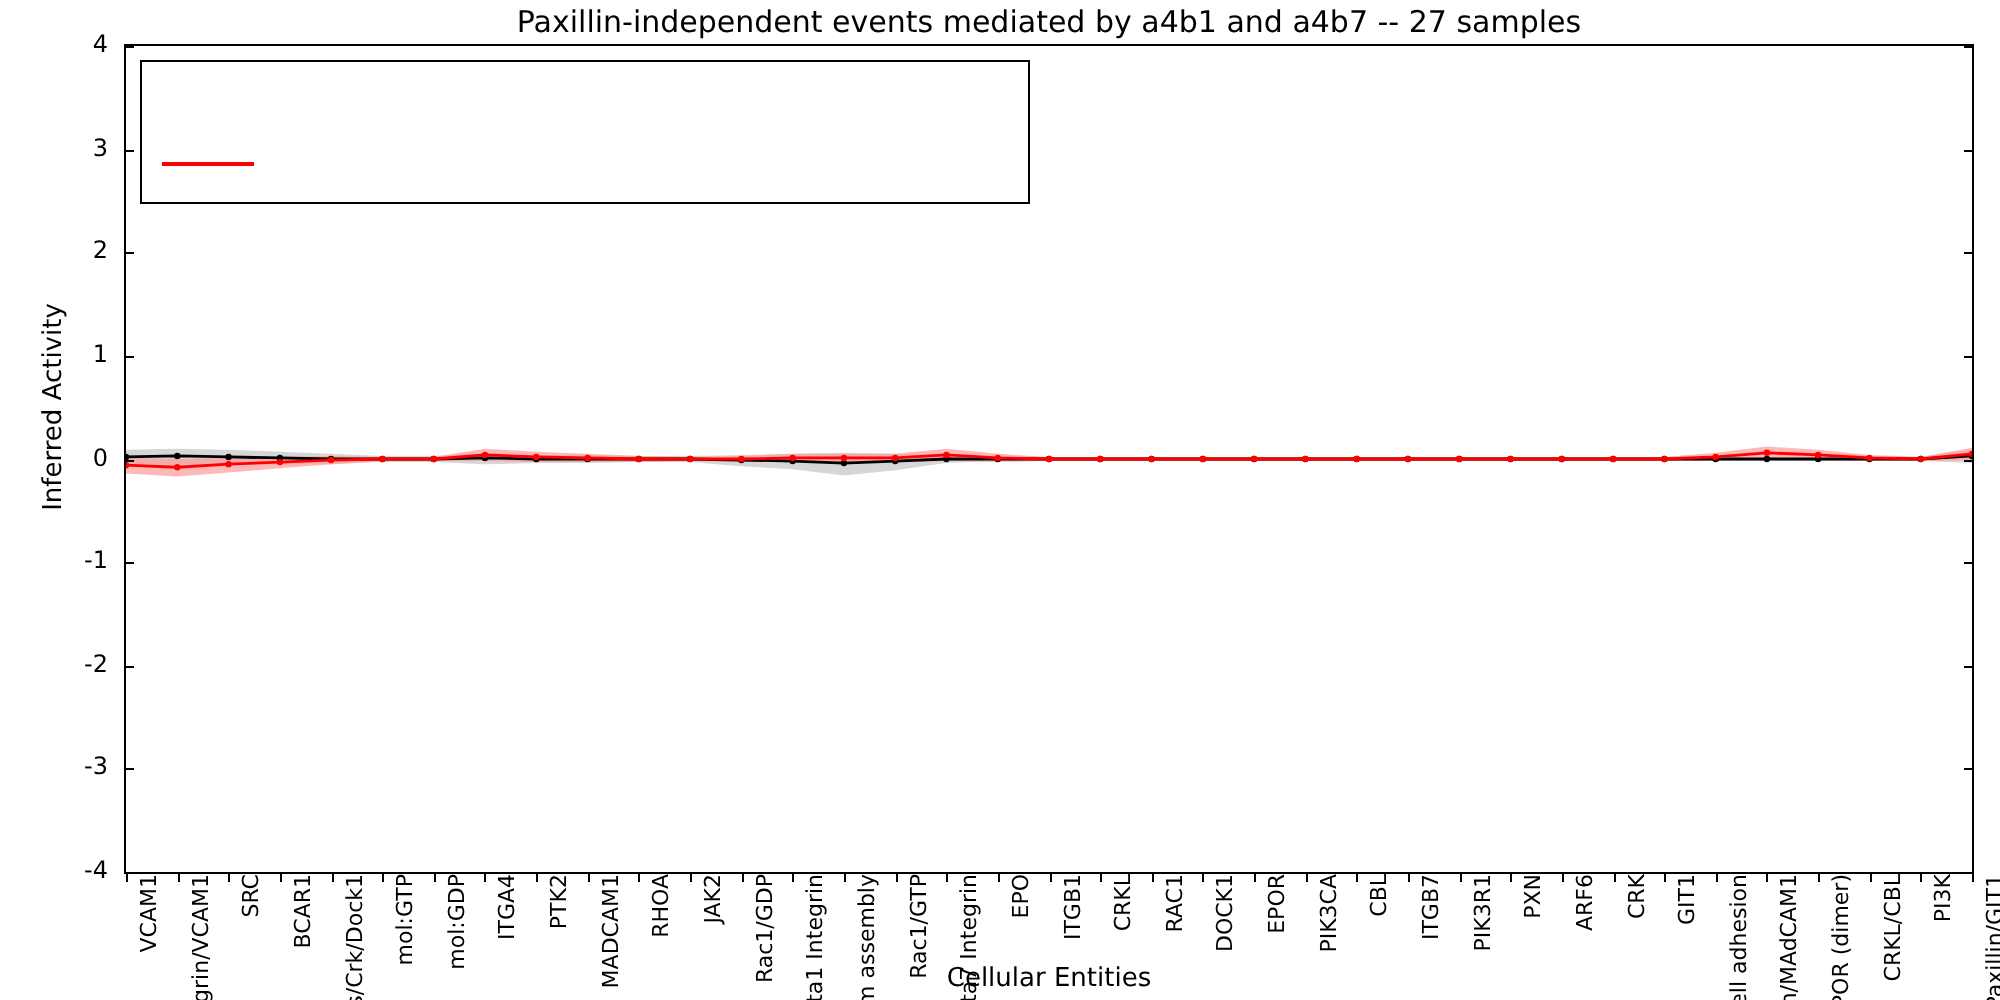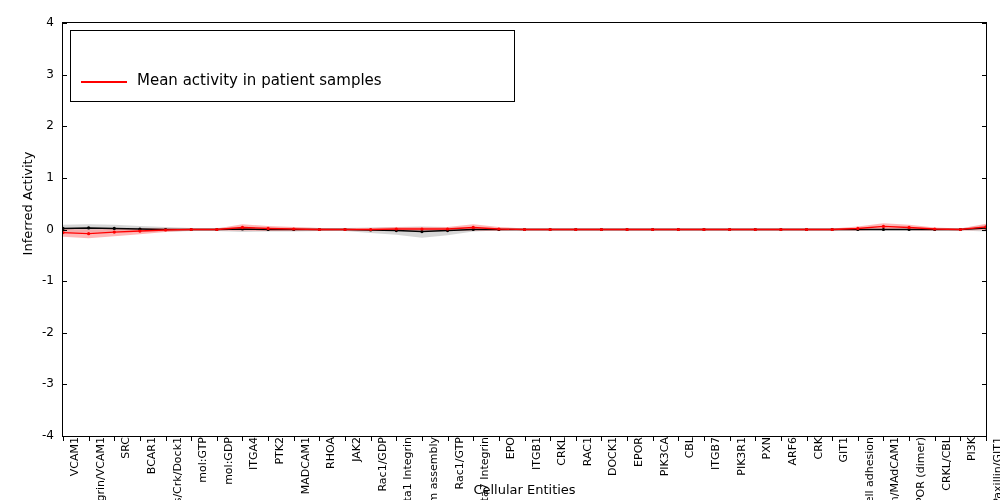--- a/index.html
+++ b/index.html
@@ -136,20 +136,21 @@
     position: absolute;
     left: 0;
     top: 0;
   }
 </style>
 </head>
 <body>
 
 <div id="figure">
 
+  <div class="chart-title">Paxillin-independent events mediated by a4b1 and a4b7 -- 27 samples</div>
 
   <div class="ylabel">Inferred Activity</div>
   <div class="xlabel">Cellular Entities</div>
 
   <div class="plot-area">
     <svg class="series" id="series-svg" width="923" height="413">
         <path d="M0.00,201.85 L25.64,201.34 L51.28,201.85 L76.92,202.89 L102.56,203.92 L128.19,204.95 L153.83,204.95 L179.47,203.40 L205.11,204.44 L230.75,204.44 L256.39,204.95 L282.03,204.95 L307.67,204.44 L333.31,203.92 L358.94,203.40 L384.58,203.92 L410.22,204.95 L435.86,205.47 L461.50,205.47 L487.14,205.47 L512.78,205.47 L538.42,205.47 L564.06,205.47 L589.69,205.47 L615.33,205.47 L640.97,205.47 L666.61,205.47 L692.25,205.47 L717.89,205.47 L743.53,205.47 L769.17,205.47 L794.81,205.47 L820.44,205.47 L846.08,205.47 L871.72,205.47 L897.36,205.47 L923.00,201.85 L923.00,208.56 L897.36,207.53 L871.72,207.53 L846.08,207.53 L820.44,207.53 L794.81,207.53 L769.17,207.53 L743.53,207.53 L717.89,207.53 L692.25,207.53 L666.61,207.53 L640.97,207.53 L615.33,207.53 L589.69,207.53 L564.06,207.53 L538.42,207.53 L512.78,207.53 L487.14,207.53 L461.50,207.53 L435.86,207.53 L410.22,208.56 L384.58,212.18 L358.94,214.76 L333.31,211.66 L307.67,210.11 L282.03,208.05 L256.39,208.05 L230.75,208.56 L205.11,208.56 L179.47,209.08 L153.83,208.05 L128.19,208.05 L102.56,209.08 L76.92,209.08 L51.28,209.08 L25.64,209.08 L0.00,209.08 Z" fill="#c8c8c8" fill-opacity="0.75" stroke="none"></path>
         <path d="M0.00,205.98 L25.64,206.50 L51.28,205.98 L76.92,205.47 L102.56,204.95 L128.19,205.47 L153.83,205.47 L179.47,201.34 L205.11,202.89 L230.75,203.92 L256.39,204.95 L282.03,205.47 L307.67,204.95 L333.31,203.92 L358.94,203.92 L384.58,203.92 L410.22,201.34 L435.86,203.92 L461.50,205.47 L487.14,205.47 L512.78,205.47 L538.42,205.47 L564.06,205.47 L589.69,205.47 L615.33,205.47 L640.97,205.47 L666.61,205.47 L692.25,205.47 L717.89,205.47 L743.53,205.47 L769.17,205.47 L794.81,203.40 L820.44,200.31 L846.08,201.85 L871.72,204.44 L897.36,205.47 L923.00,200.82 L923.00,207.02 L897.36,207.53 L871.72,207.53 L846.08,207.02 L820.44,206.50 L794.81,207.53 L769.17,207.53 L743.53,207.53 L717.89,207.53 L692.25,207.53 L666.61,207.53 L640.97,207.53 L615.33,207.53 L589.69,207.53 L564.06,207.53 L538.42,207.53 L512.78,207.53 L487.14,207.53 L461.50,207.53 L435.86,208.05 L410.22,207.53 L384.58,208.05 L358.94,208.05 L333.31,208.05 L307.67,208.05 L282.03,207.53 L256.39,208.05 L230.75,208.05 L205.11,208.05 L179.47,207.53 L153.83,207.53 L128.19,207.53 L102.56,209.08 L76.92,211.15 L51.28,213.21 L25.64,215.28 L0.00,213.73 Z" fill="#ff9999" fill-opacity="0.7" stroke="none"></path>
         <path d="M0.00,205.47 L25.64,204.95 L51.28,205.47 L76.92,205.98 L102.56,206.50 L128.19,206.50 L153.83,206.50 L179.47,205.98 L205.11,206.50 L230.75,206.50 L256.39,206.50 L282.03,206.50 L307.67,207.02 L333.31,207.53 L358.94,208.56 L384.58,207.53 L410.22,206.50 L435.86,206.50 L461.50,206.50 L487.14,206.50 L512.78,206.50 L538.42,206.50 L564.06,206.50 L589.69,206.50 L615.33,206.50 L640.97,206.50 L666.61,206.50 L692.25,206.50 L717.89,206.50 L743.53,206.50 L769.17,206.50 L794.81,206.50 L820.44,206.50 L846.08,206.50 L871.72,206.50 L897.36,206.50 L923.00,204.95" fill="none" stroke="#000000" stroke-width="1.4"></path>
         <circle cx="0.00" cy="205.47" r="1.6" fill="#000000"></circle>
@@ -332,17 +333,16 @@
       <div class="xtick-text" style="left: 939.722px; top: 437px;">CRKL/CBL</div>
       <div class="xtick-mark" style="left: 960.361px;"></div>
       <div class="xtick-text" style="left: 965.361px; top: 437px;">PI3K</div>
       <div class="xtick-mark" style="left: 986px;"></div>
       <div class="xtick-text" style="left: 991px; top: 437px;">alpha4/beta1 Integrin/Paxillin/GIT1</div>
     </div>
 
   <div class="legend">
     <div class="legend-row r1">
       <div class="legend-line" style="background:#ff0000"></div>
-      <div class="legend-text">Mean activity in patient samples</div>
     </div>
   </div>
 
 </div>
 
 </body></html>

